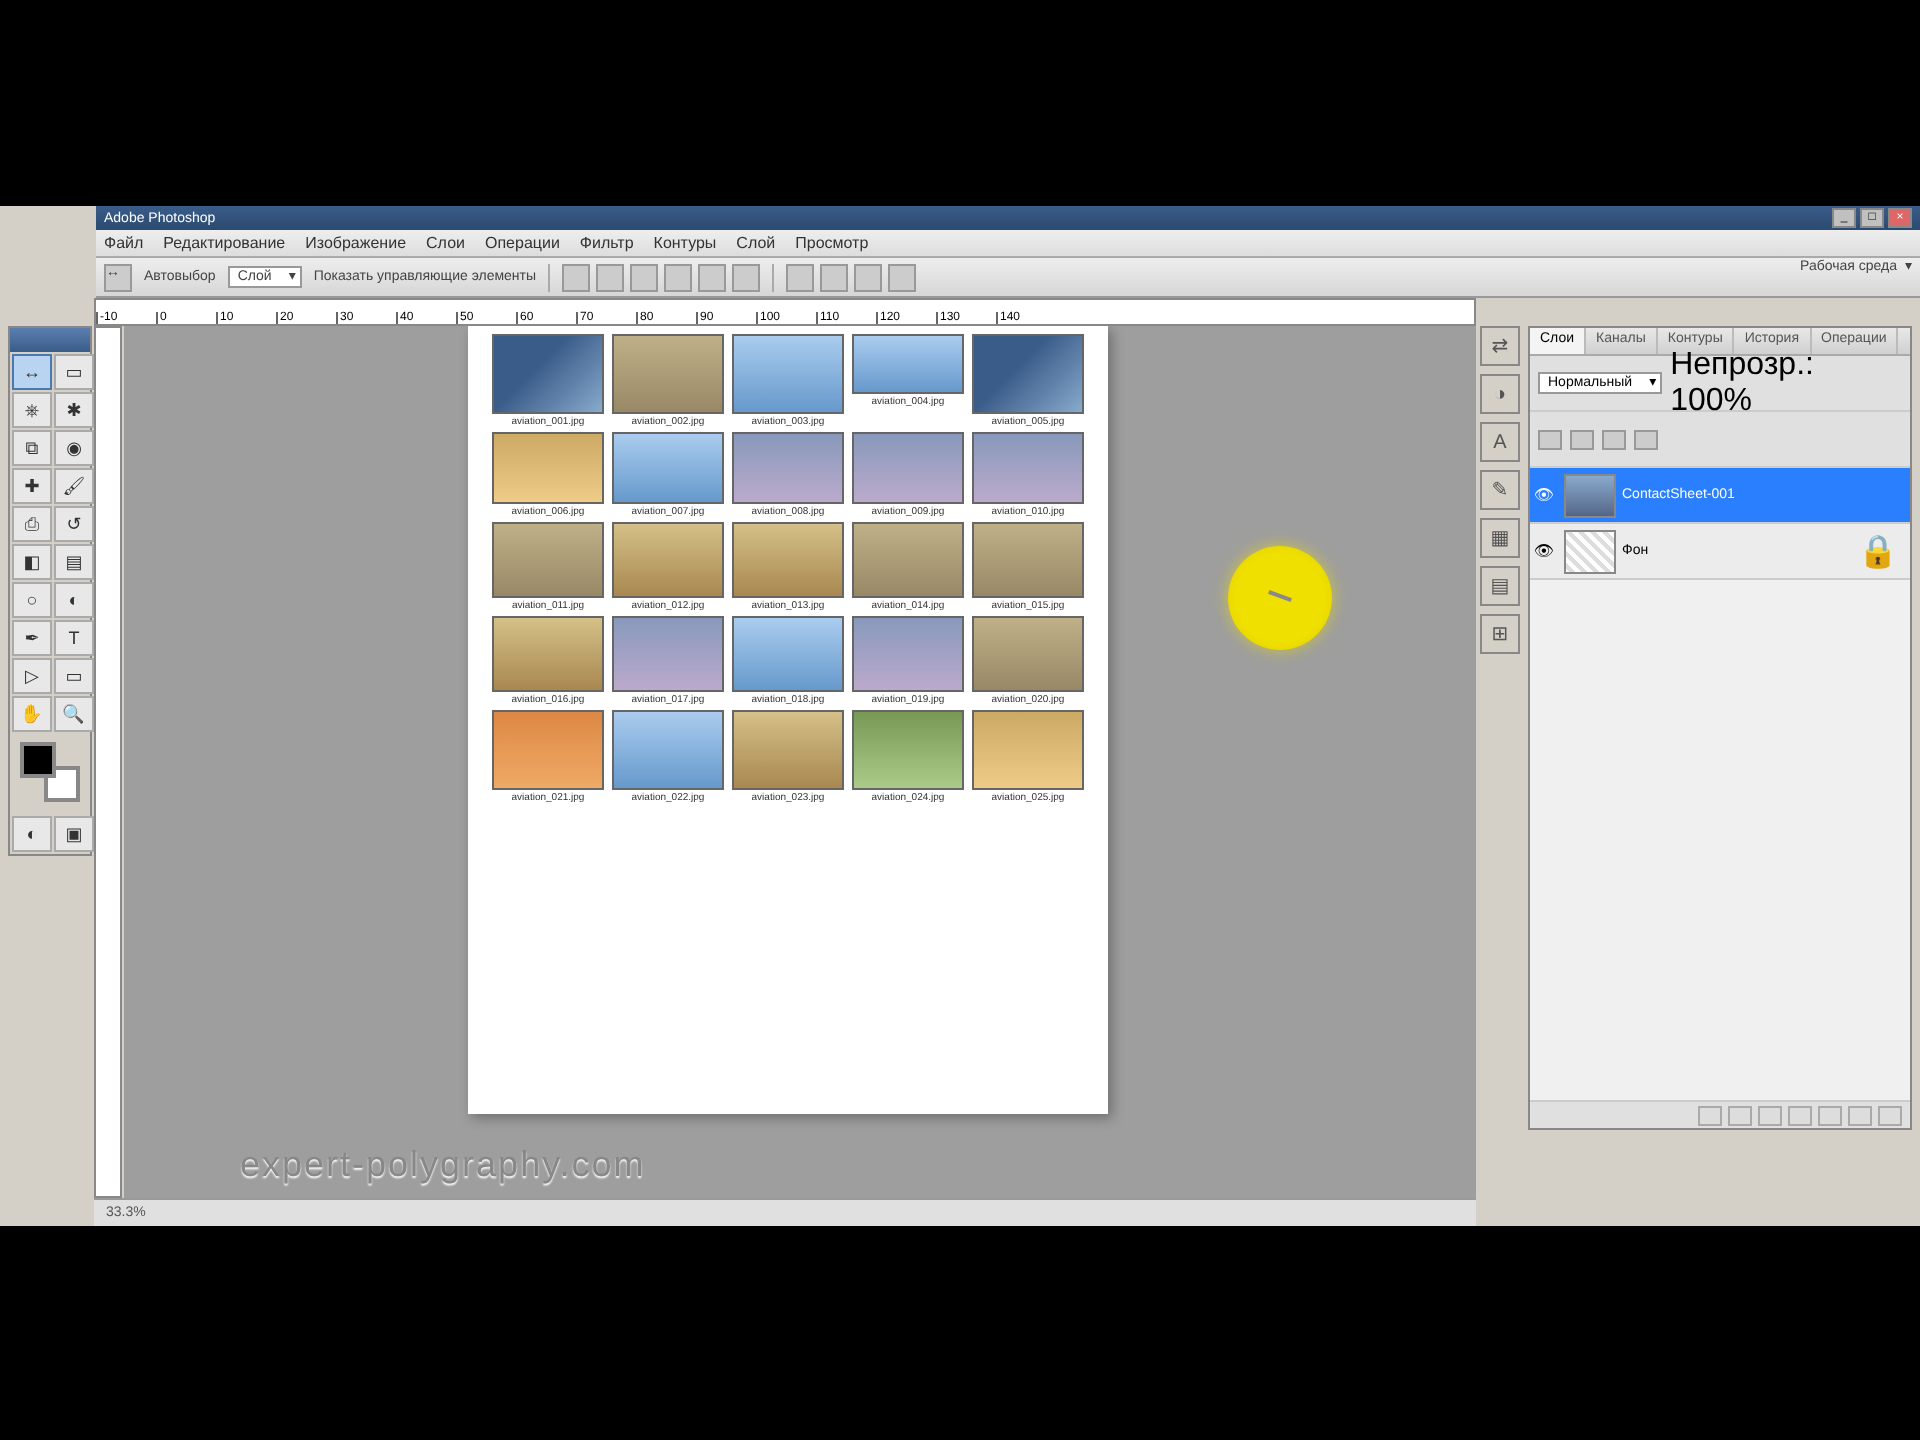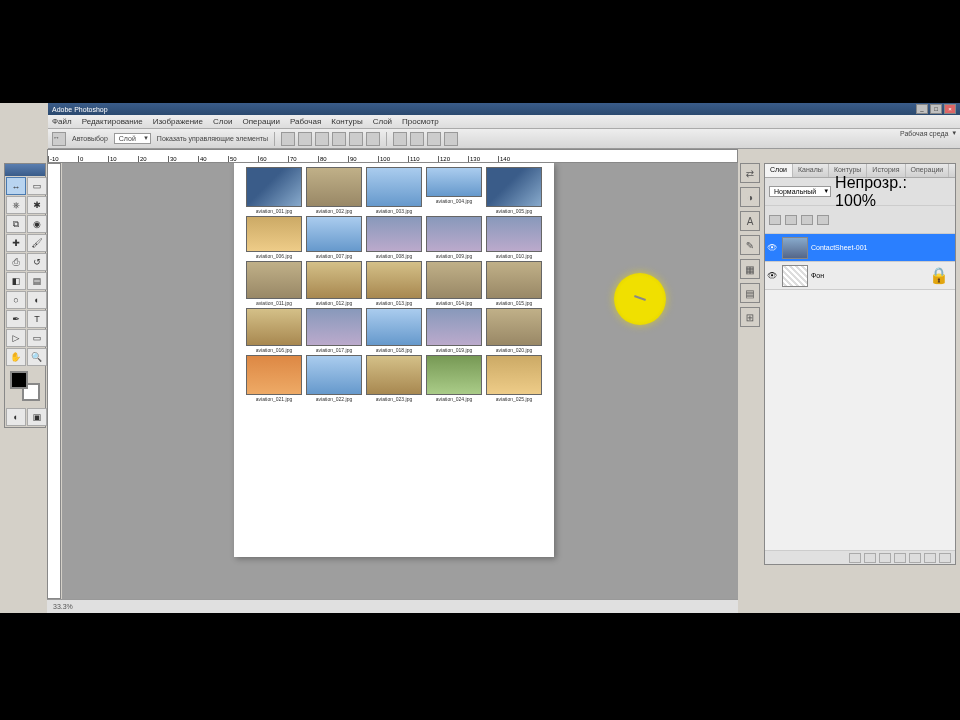--- a/index.html
+++ b/index.html
@@ -84,21 +84,21 @@
       <div class="title-btn" style="background:#d66;color:#fff;">×</div>
     </div>
   </div>
 
   <div class="menu-bar">
     <span class="menu-item">Файл</span>
     <span class="menu-item">Редактирование</span>
     <span class="menu-item">Изображение</span>
     <span class="menu-item">Слои</span>
     <span class="menu-item">Операции</span>
-    <span class="menu-item">Рабочая</span>
+    <span class="menu-item">Фильтр</span>
     <span class="menu-item">Контуры</span>
     <span class="menu-item">Слой</span>
     <span class="menu-item">Просмотр</span>
   </div>
 
   <div class="options-bar">
     <div class="opt-icon">↔</div>
     <span>Автовыбор</span>
     <div class="opt-dropdown">Слой</div>
     <span>Показать управляющие элементы</span>
@@ -287,20 +287,21 @@
               <div class="cs-cap">aviation_024.jpg</div>
             </div>
             <div class="cs-cell">
               <div class="cs-thumb thumb-f" style="width: 56px; height: 40px;"></div>
               <div class="cs-cap">aviation_025.jpg</div>
             </div>
           </div>
         </div>
     </div>
     <div class="highlight-circle"></div>
+    <div class="watermark">expert-polygraphy.com</div>
   </div>
 
   <div class="status-bar">
     <span>33.3%</span>
   </div>
 
   <div class="panel-dock">
     <div class="panel-strip">
       <div class="strip-icon">⇄</div>
       <div class="strip-icon">◑</div>

